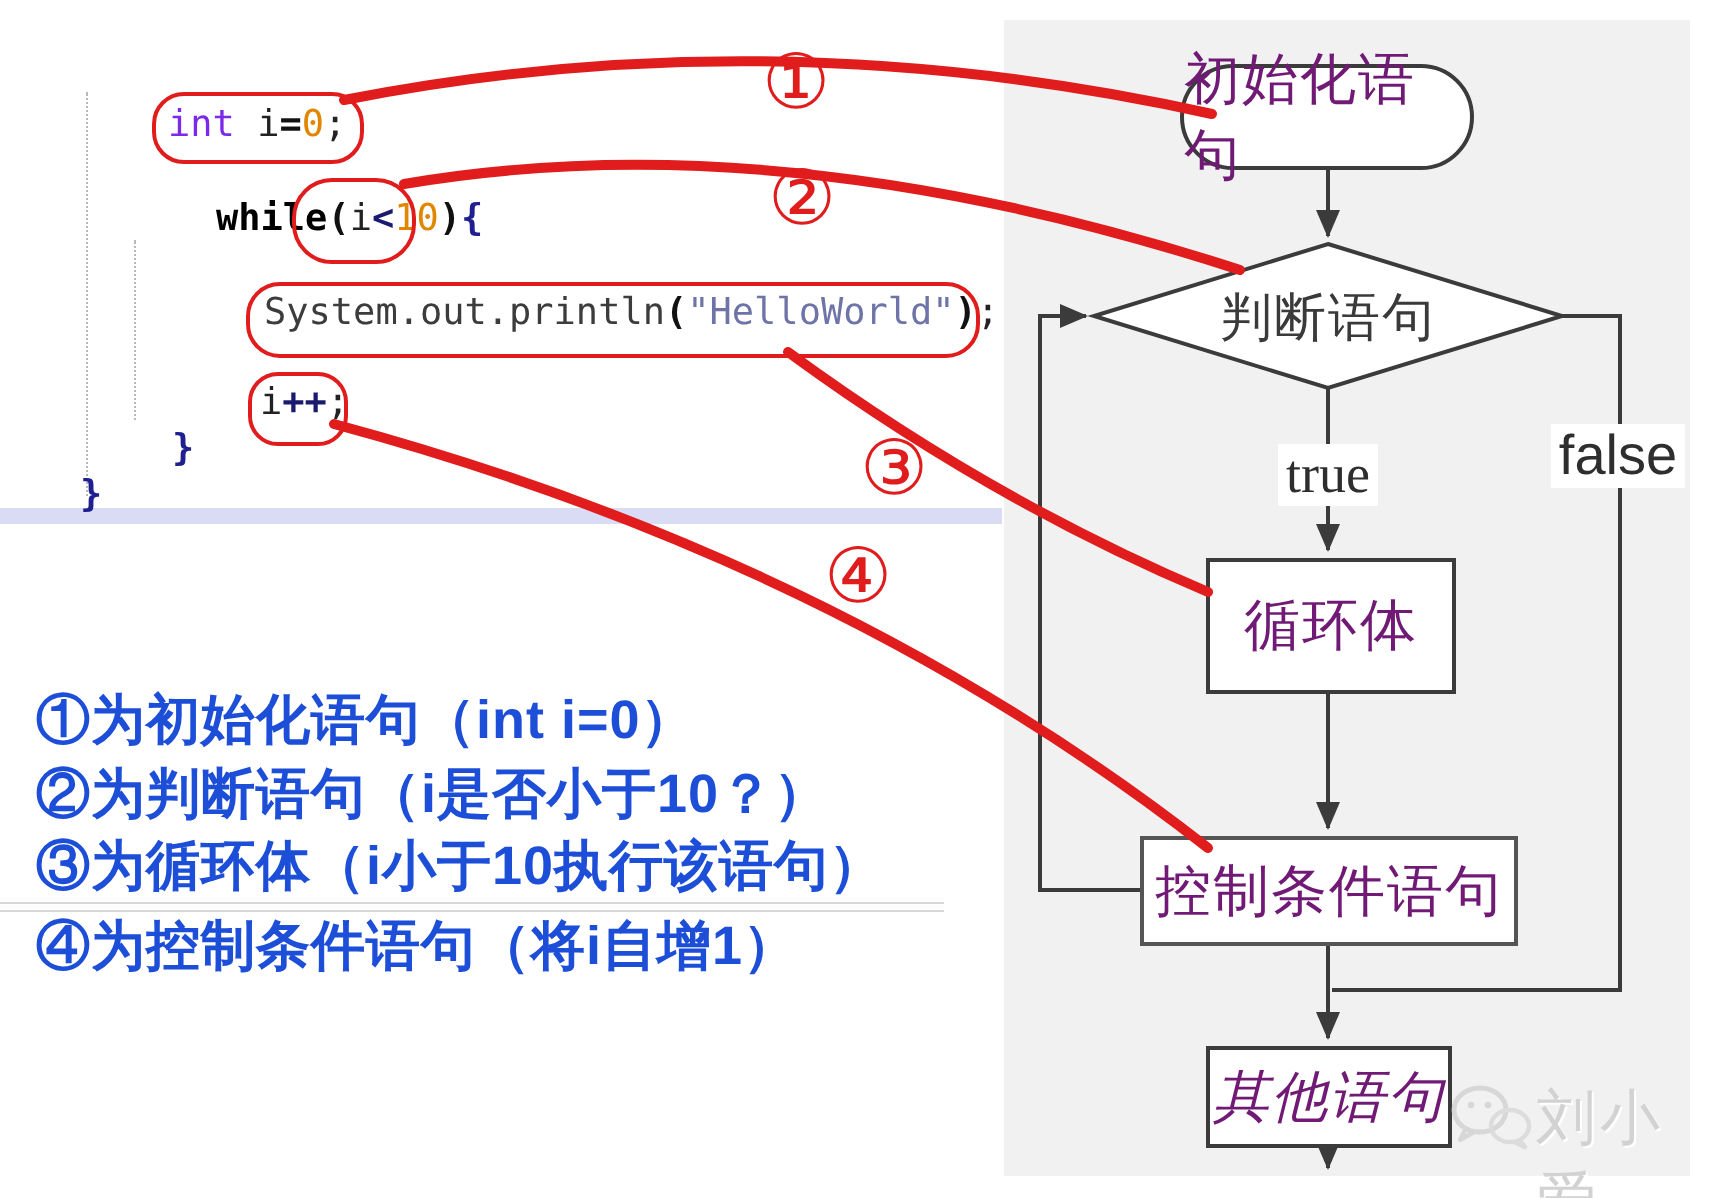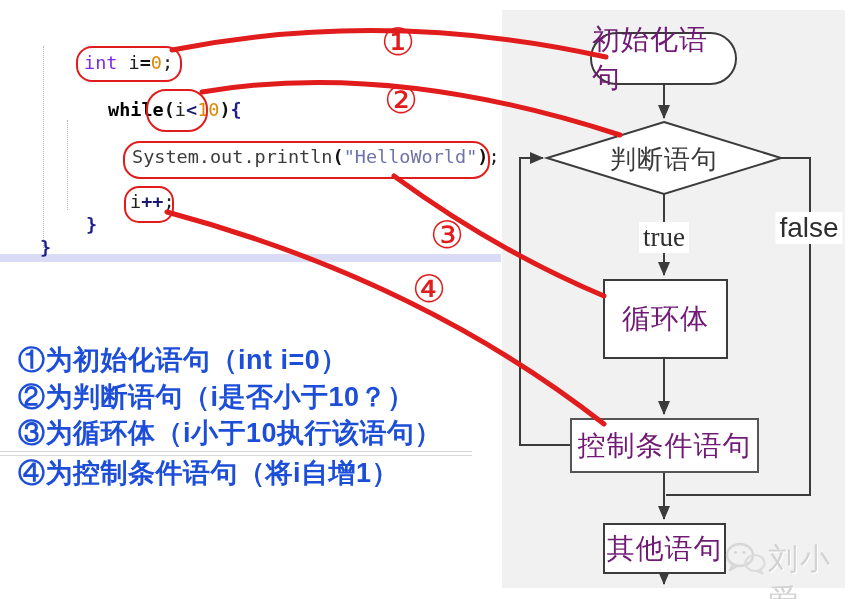--- a/index.html
+++ b/index.html
@@ -93,27 +93,27 @@
     <path d="M664,573 L664,584" stroke="#3b3b3b" stroke-width="2" fill="none" marker-end="url(#arr)"></path>
     <path d="M570,445 L520,445 L520,158 L543,158" stroke="#3b3b3b" stroke-width="2" fill="none" marker-end="url(#arr)"></path>
     <path d="M781,158 L810,158 L810,495 L666,495" stroke="#3b3b3b" stroke-width="2" fill="none"></path>
     <polygon points="664,122 781,158 664,194 547,158" fill="#ffffff" stroke="#3b3b3b" stroke-width="2"></polygon>
   </svg>
 
   <div class="node node-stadium" style="left:590px;top:32px;width:147px;height:53px;">
       <span>初始化语句</span>
     </div>
   <div class="diamond-label" style="left:664px;top:159px;">判断语句</div>
-  <div class="node" style="left:603px;top:279px;width:125px;height:80px;">
+  <div class="node" style="left:603px;top:279px;width:125px;height:68px;">
       <span>循环体</span>
     </div>
   <div class="node" style="left:570px;top:418px;width:189px;height:55px;border-color:#555;">
       <span>控制条件语句</span>
     </div>
-  <div class="node" style="left:603px;top:523px;width:123px;height:51px;">
+  <div class="node" style="left:603px;top:523px;width:123px;height:51px;font-style:italic;">
       <span>其他语句</span>
     </div>
 
   <div class="flow-label lbl-true" style="left:664px;top:222px;font-family:Liberation Serif, serif;">true</div>
   <div class="flow-label lbl-false" style="left:809px;top:212px;text-align:right;">false</div>
 
   <svg class="red-svg" width="860" height="599" viewBox="0 0 860 599">
     <path d="M172,50 Q385,8 606,57" stroke="#e11c1c" stroke-width="5" fill="none" stroke-linecap="round"></path>
     <path d="M202,92 Q390,60 620,135" stroke="#e11c1c" stroke-width="5" fill="none" stroke-linecap="round"></path>
     <path d="M394,176 Q495,250 604,296" stroke="#e11c1c" stroke-width="5" fill="none" stroke-linecap="round"></path>

